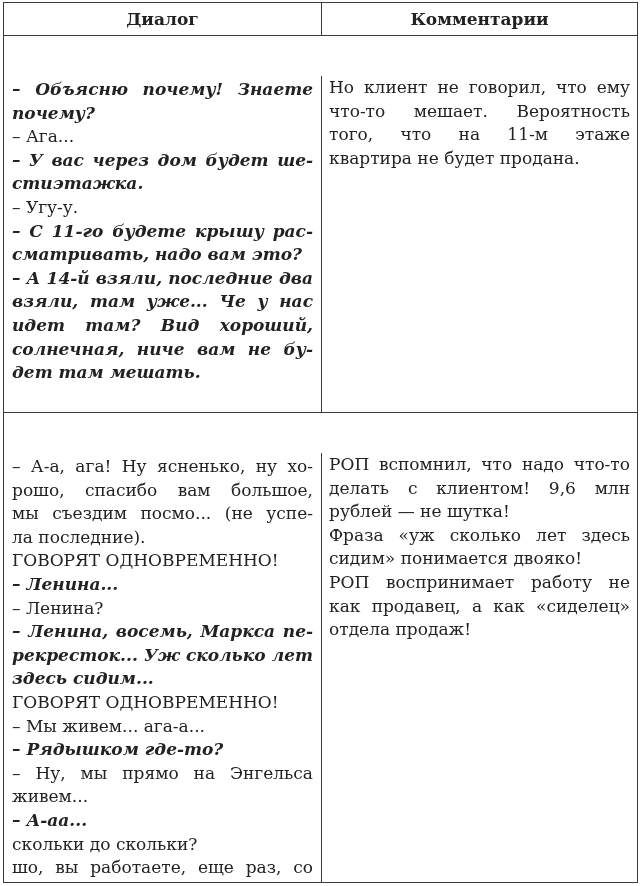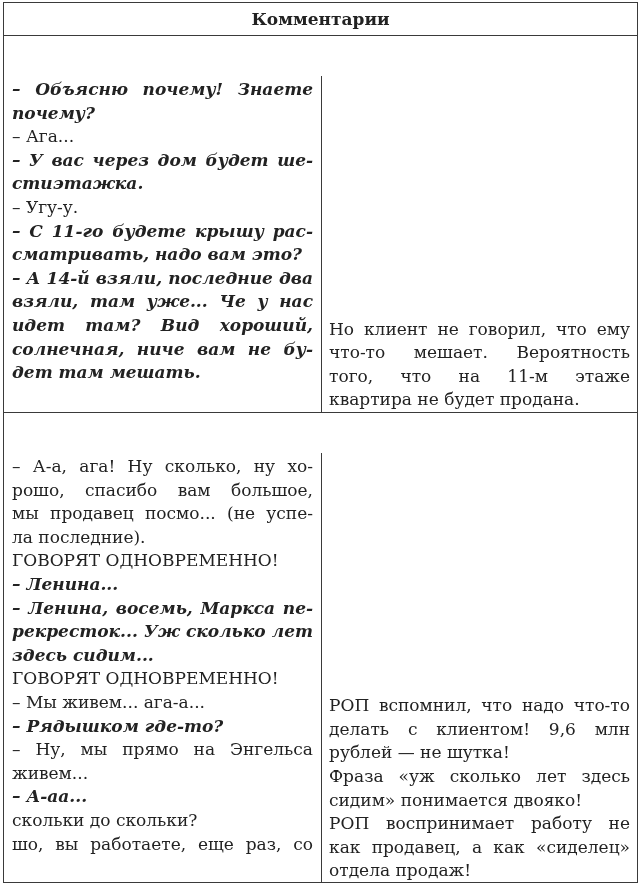--- a/index.html
+++ b/index.html
@@ -15,31 +15,32 @@
     font-weight: bold; font-size: 17px;
   }
   .hdr div { display: flex; align-items: center; justify-content: center; }
   .c1 { width: 318px; border-right: 1.5px solid #3a3a3a; box-sizing: border-box; }
   .c2 { flex: 1; }
   .row { display: flex; border-bottom: 1.5px solid #3a3a3a; }
   .row:last-child { border-bottom: none; }
   .row1 { height: 376px; }
   .row2 { height: 470px; }
   .cell { box-sizing: border-box; padding: 2px 8px 0 8px; font-size: 17px; line-height: 23.6px; margin-top: 40px; }
-  .cell.c2 { display: flex; align-items: flex-end; padding: 0 7px 0 7px; }
+  .cell.c2 { display: flex; align-items: flex-start; padding: 0 7px 0 7px; }
   .line { display: block; text-align: justify; text-align-last: left; }
   .b { font-weight: bold; font-style: italic; }
   .just { text-align-last: justify; }
   .ctext p { margin: 0; text-align: justify; }
 </style>
 </head>
 <body>
 
 <div class="tbl">
   <div class="hdr">
+    <div class="c1">Диалог</div>
     <div class="c2">Комментарии</div>
   </div>
 
   <div class="row row1">
     <div class="cell c1" id="d0">
         <span class="line b just">– Объясню почему! Знаете</span>
         <span class="line b">почему?</span>
         <span class="line">– Ага...</span>
         <span class="line b just">– У вас через дом будет ше-</span>
         <span class="line b">стиэтажка.</span>
@@ -54,26 +55,27 @@
       </div>
     <div class="cell c2">
       <div class="ctext" id="k0">
           <p>Но клиент не говорил, что ему что-то мешает. Вероятность того, что на 11-м этаже квартира не будет продана.</p>
         </div>
     </div>
   </div>
 
   <div class="row row2">
     <div class="cell c1" id="d1">
-        <span class="line just">– А-а, ага! Ну сколько, ну хо-</span>
+        <span class="line just">– А-а, ага! Ну ясненько, ну хо-</span>
         <span class="line just">рошо, спасибо вам большое,</span>
-        <span class="line just">мы продавец посмо... (не успе-</span>
+        <span class="line just">мы съездим посмо... (не успе-</span>
         <span class="line">ла последние).</span>
         <span class="line">ГОВОРЯТ ОДНОВРЕМЕННО!</span>
         <span class="line b">– Ленина...</span>
+        <span class="line">– Ленина?</span>
         <span class="line b just">– Ленина, восемь, Маркса пе-</span>
         <span class="line b just">рекресток... Уж сколько лет</span>
         <span class="line b">здесь сидим...</span>
         <span class="line">ГОВОРЯТ ОДНОВРЕМЕННО!</span>
         <span class="line">– Мы живем... ага-а...</span>
         <span class="line b">– Рядышком где-то?</span>
         <span class="line just">– Ну, мы прямо на Энгельса</span>
         <span class="line">живем...</span>
         <span class="line b">– А-аа...</span>
         <span class="line">скольки до скольки?</span>

